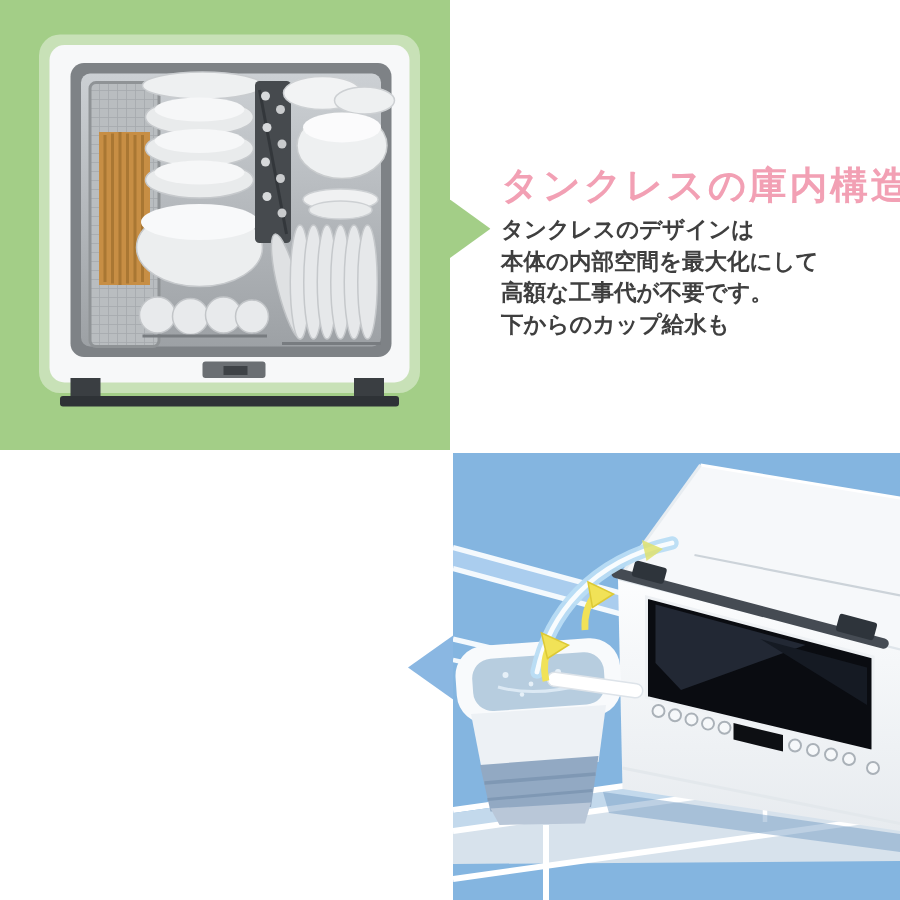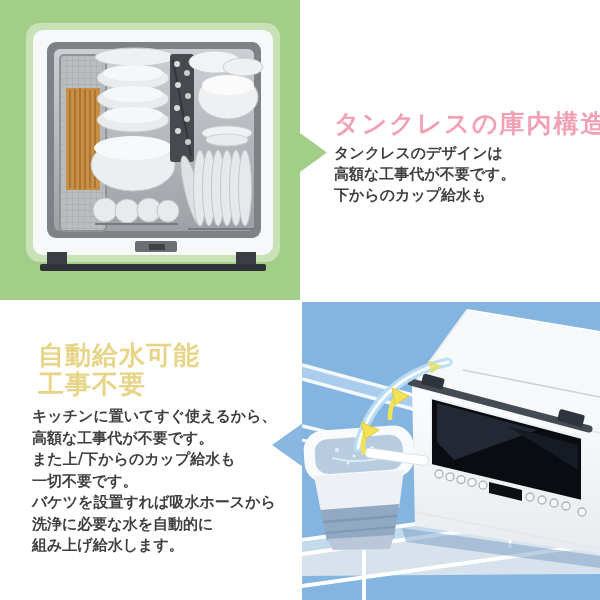--- a/index.html
+++ b/index.html
@@ -123,36 +123,25 @@
       <rect x="236" y="252" width="20" height="14" fill="#3a3e42"></rect>
       <rect x="40" y="264" width="226" height="7" rx="2" fill="#2e3236"></rect>
     </svg>
   </div>
 
   <div class="arrow-right"></div>
 
   <div class="tankless-text">
     <h2>タンクレスの庫内構造</h2>
     <p>タンクレスのデザインは</p>
+    <p>本体の内部空間を最大化にして</p>
     <p>高額な工事代が不要です。</p>
     <p>下からのカップ給水も</p>
   </div>
 
-  <div class="autowater-text">
-    <h2><span>自動給水可能</span><br><span>工事不要</span></h2>
-    <div class="body">
-      <p>キッチンに置いてすぐ使えるから、</p>
-      <p>高額な工事代が不要です。</p>
-      <p>また上/下からのカップ給水も</p>
-      <p>一切不要です。</p>
-      <p>バケツを設置すれば吸水ホースから</p>
-      <p>洗浄に必要な水を自動的に</p>
-      <p>組み上げ給水します。</p>
-    </div>
-  </div>
 
   <div class="arrow-left"></div>
 
   <div class="photo-blue">
     <svg width="298" height="298" viewBox="0 0 298 298">
       <defs>
         <linearGradient id="mfront" x1="0" y1="0" x2="0" y2="1">
           <stop offset="0" stop-color="#fcfdfe"></stop>
             <stop offset="1" stop-color="#e7ebef"></stop>
         </linearGradient>

